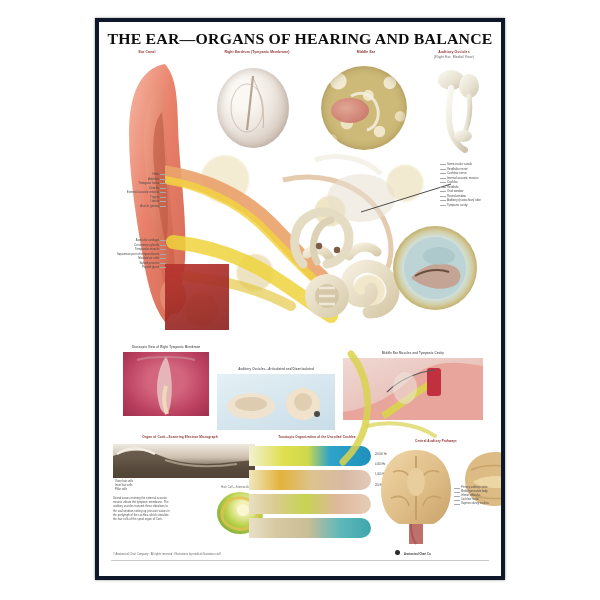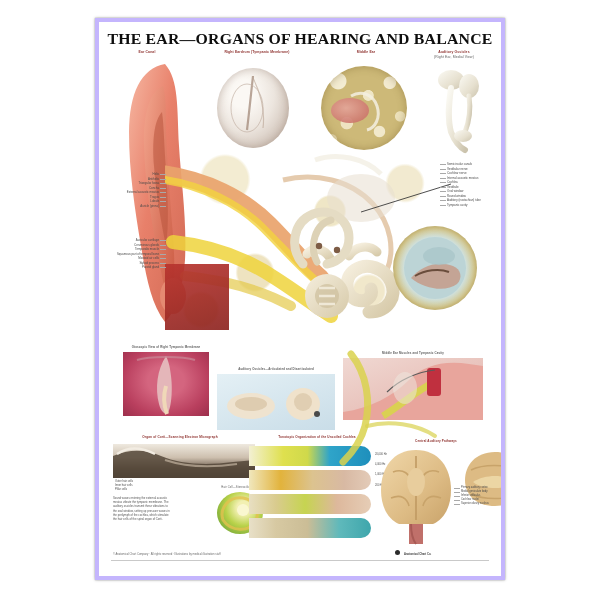--- a/index.html
+++ b/index.html
@@ -7,21 +7,21 @@
     width:600px;height:600px;overflow:hidden;
     background:#ffffff;
     font-family:"Liberation Sans", sans-serif;
   }
 
   
   #poster-root{
     position:absolute;
     left:95px; top:18px;
     width:410px; height:562px;
-    background:#c4b5fd;
+    background:#0f172a;
     box-shadow:0 0 3px rgba(0,0,0,.28), 0 0 1px rgba(0,0,0,.35);
     overflow:hidden;
   }
   #poster-inner{
     position:absolute; inset:4px;
     background:#ffffff;
     overflow:hidden;
   }
 
   

